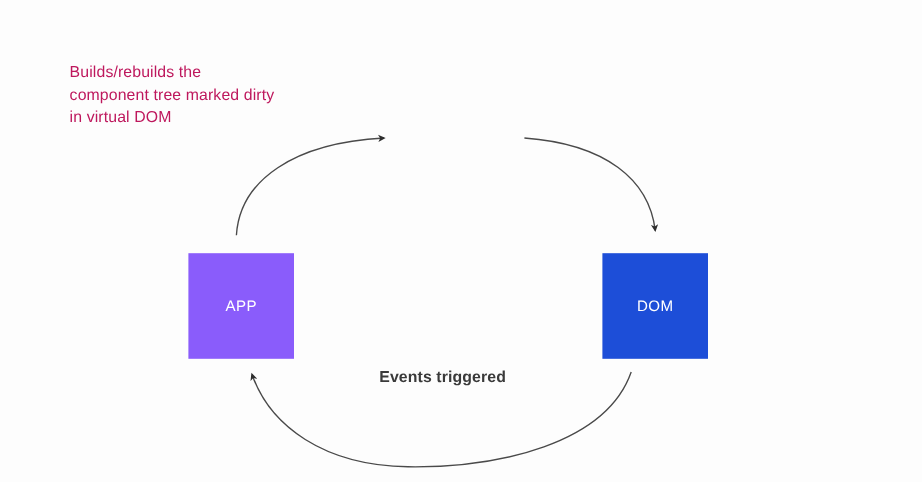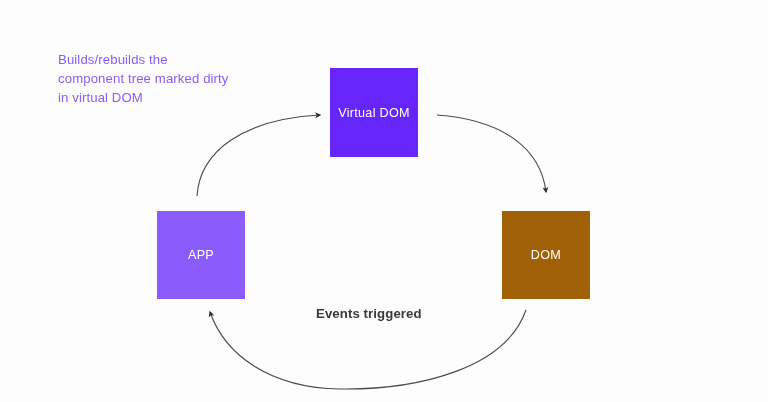--- a/index.html
+++ b/index.html
@@ -13,21 +13,21 @@
     height: 402px;
     background: #fdfdfd;
     overflow: hidden;
     font-family: "Liberation Sans", sans-serif;
     -webkit-font-smoothing: antialiased;
   }
 
   
   .note {
     position: absolute;
-    color: #8b5cf6;
+    color: #be185d;
     font-size: 13.2px;
     line-height: 19px;
     white-space: pre-line;
     letter-spacing: 0.1px;
   }
   #note-left  { left: 58px;  top: 50px;  width: 250px; }
   #note-right { left: 483px; top: 50px;  width: 270px; }
 
   
   .node {
@@ -94,27 +94,24 @@
       </marker>
     </defs>
 
     <path class="arc" d="M 197,196 C 200,150 245,119 320,115" marker-end="url(#ah)"></path>
 
     <path class="arc" d="M 437,115 C 505,120 541,150 546,192" marker-end="url(#ah)"></path>
 
     <path class="arc" d="M 526,310 C 505,370 415,390 340,389 C 270,388 225,355 210,312" marker-end="url(#ah)"></path>
   </svg>
 
-  <div class="node" id="node-virtual-dom" style="background:#6626fb">
-    <span>Virtual DOM</span>
-  </div>
 
   <div class="node" id="node-app" style="background:#8a5cfb">
     <span>APP</span>
   </div>
 
-  <div class="node" id="node-dom" style="background:#a16207">
+  <div class="node" id="node-dom" style="background:#1d4ed8">
     <span>DOM</span>
   </div>
 
   <div id="label-events">Events triggered</div>
 
 </div>
 
 </body></html>

